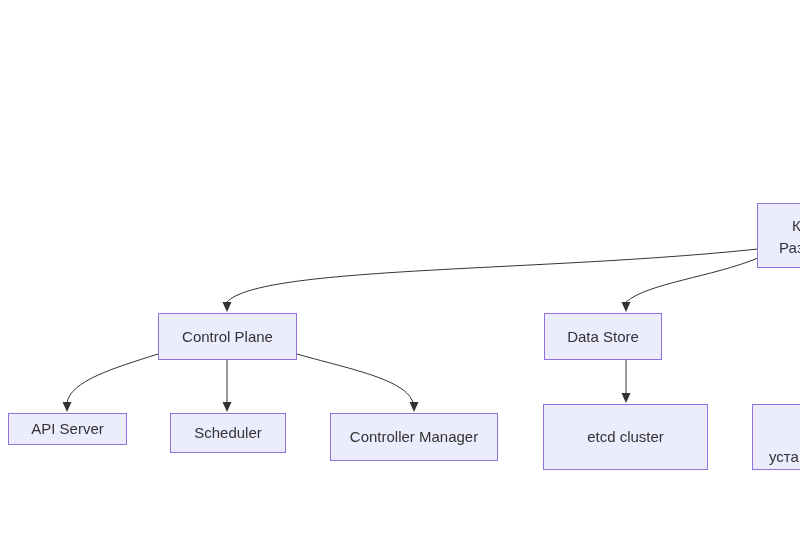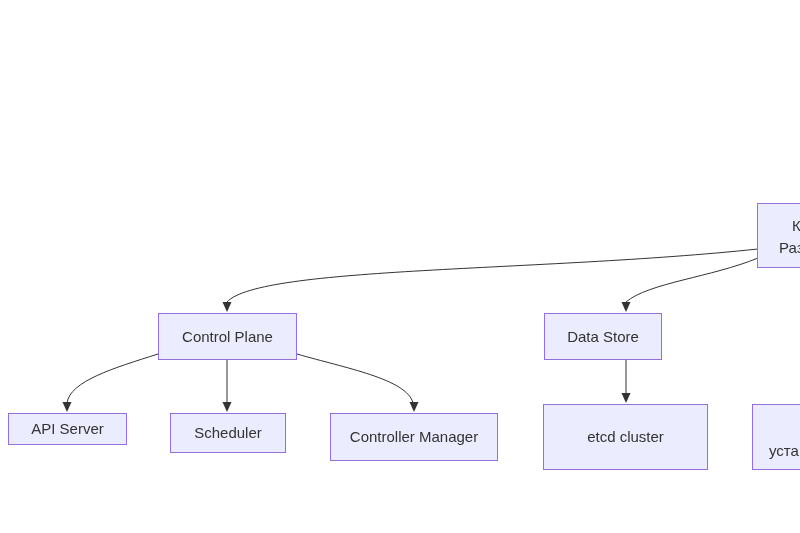--- a/index.html
+++ b/index.html
@@ -30,21 +30,21 @@
   #node-root{left:757px;top:203px;width:148px;height:65px;}
   #node-control-plane{left:158px;top:313px;width:139px;height:47px;}
   #node-data-store{left:544px;top:313px;width:118px;height:47px;}
   #node-api-server{left:8px;top:413px;width:119px;height:32px;}
   #node-scheduler{left:170px;top:413px;width:116px;height:40px;}
   #node-controller-manager{left:330px;top:413px;width:168px;height:48px;}
   #node-etcd{left:543px;top:404px;width:165px;height:66px;}
   #node-right-partial{left:752px;top:404px;width:150px;height:66px;}
   #root-frag-1{left:34px;top:14px;}
   #root-frag-2{left:21px;top:36px;}
-  #right-partial-frag{left:16px;top:38px;}
+  #right-partial-frag{left:16px;top:44px;}
 </style>
 </head>
 <body>
 
 <div id="stage">
 
   <svg id="edges" viewBox="0 0 800 533" xmlns="http://www.w3.org/2000/svg">
     <path class="edge" d="M758,249 C540,272 260,266 227,302"></path>
     <path class="arrowhead" d="M227,312 L222.5,302 L231.5,302 Z"></path>
 

